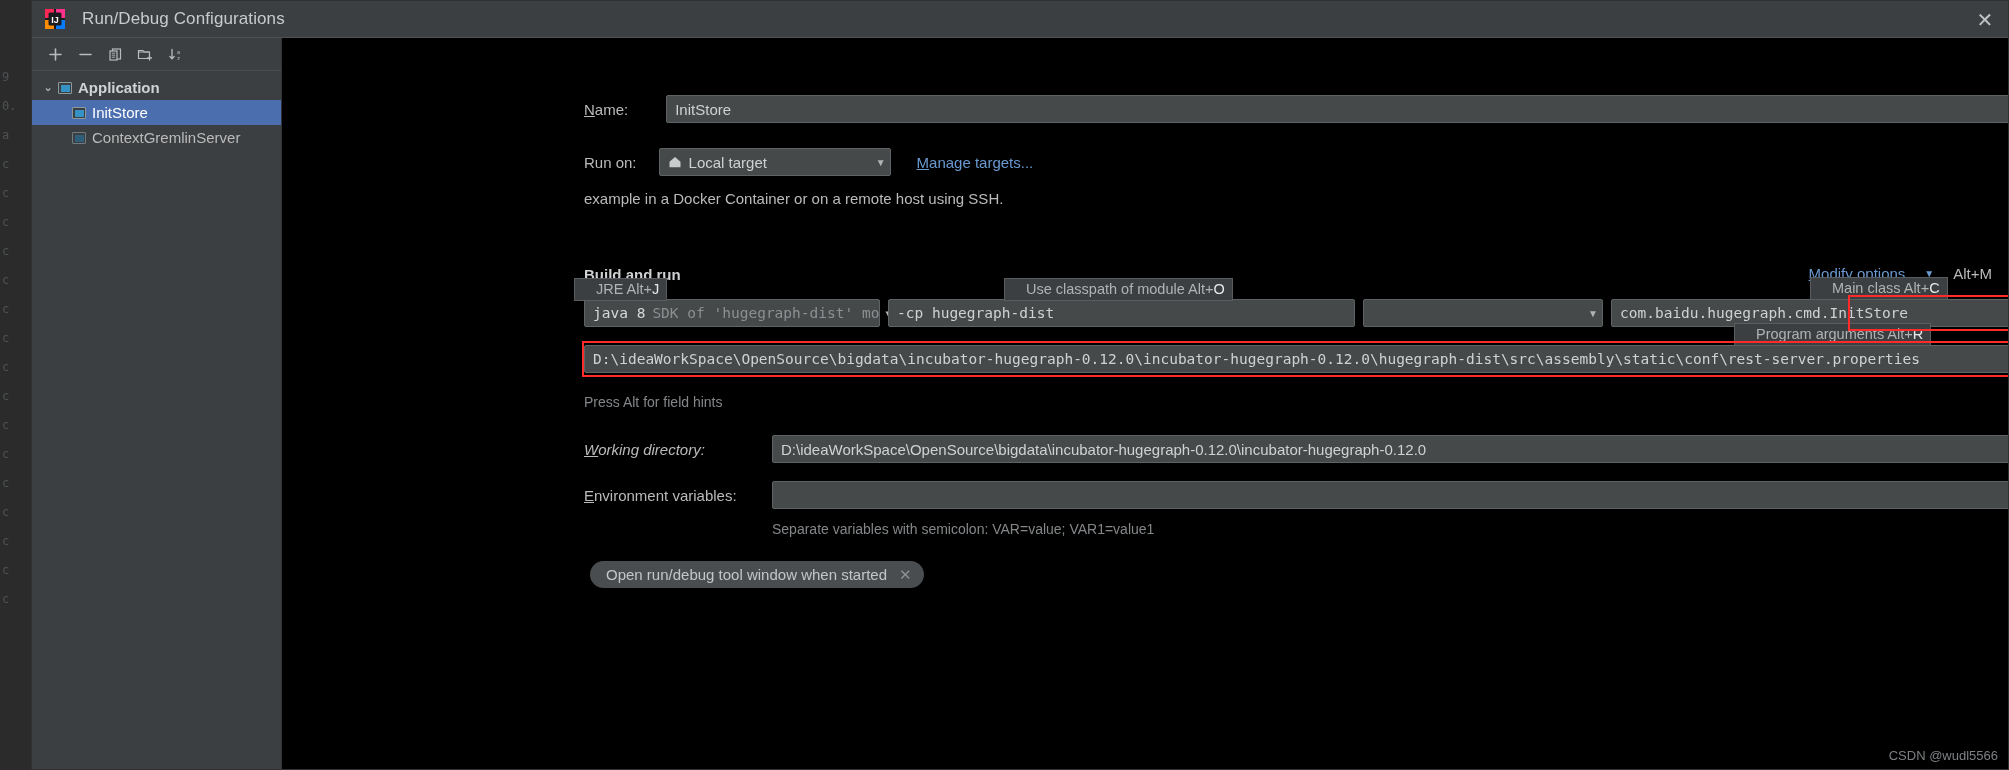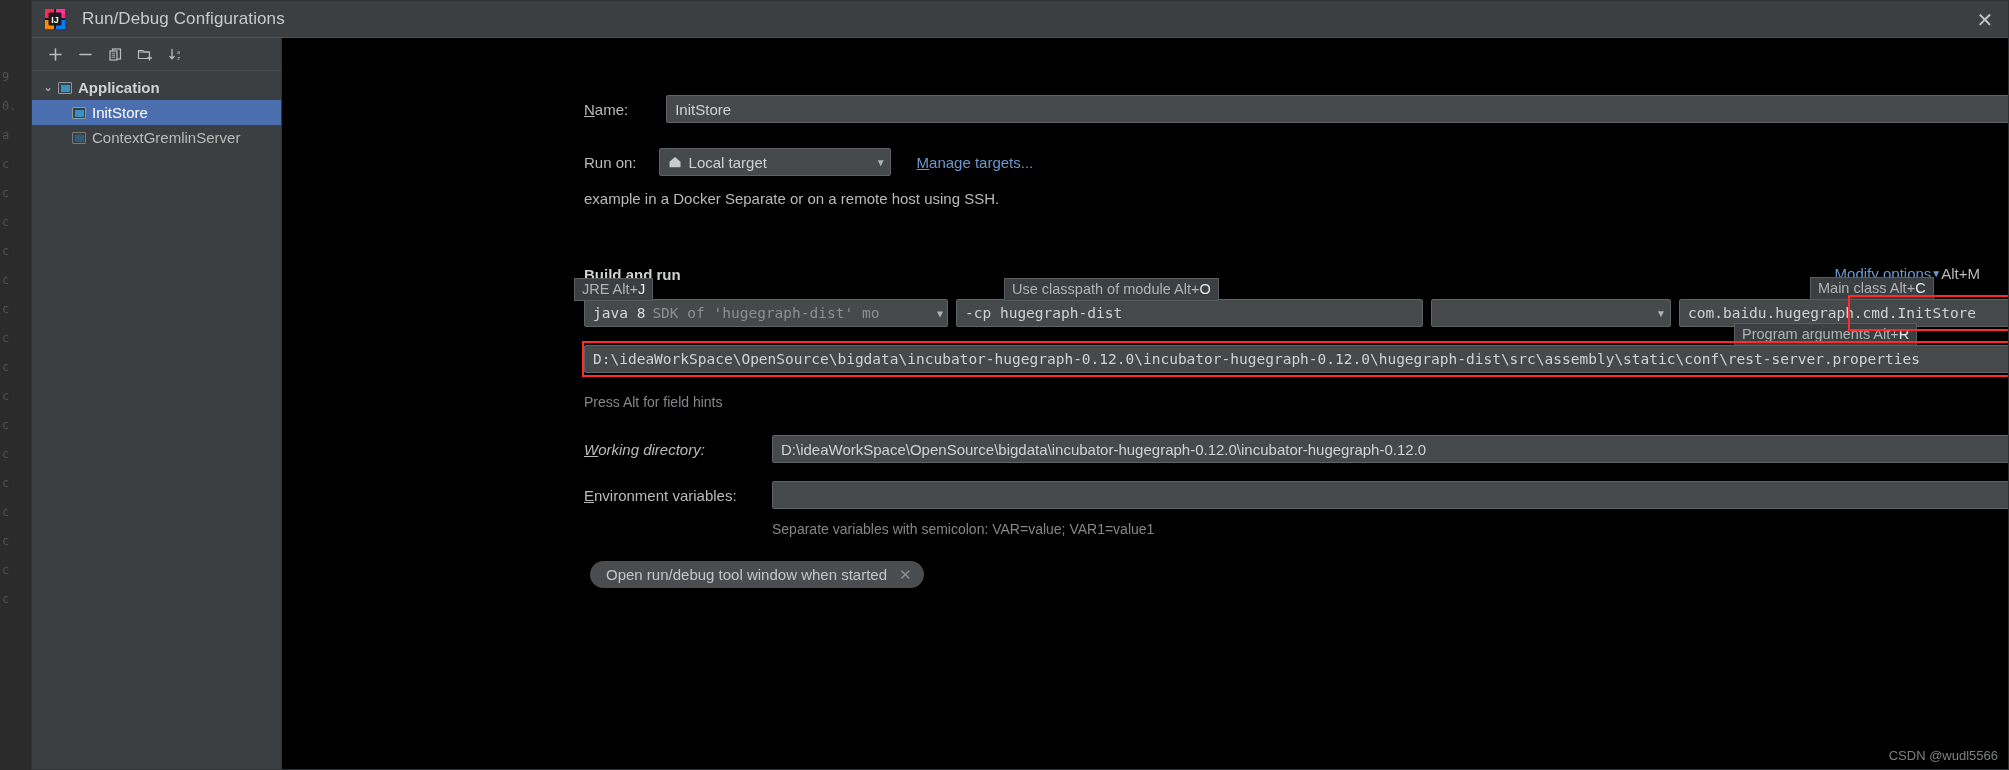--- a/index.html
+++ b/index.html
@@ -109,21 +109,21 @@
 
   
   .section-title { font-size: 15px; font-weight: bold; color: #cfd2d3; }
 
   
   .redbox { position: absolute; border: 2px solid #ff2a2a; pointer-events: none; }
 
   
   .hintbox {
     position: absolute; background: #3c3f41; border: 1px solid #5a5d5f;
-    color: #b0b3b4; font-size: 14.5px; padding: 2px 7px 3px 7px; white-space: nowrap;
+    color: #b0b3b4; font-size: 14.5px; padding: 2px 7px 3px 21px; white-space: nowrap;
   }
   .hintbox b { color: #e8eaea; font-weight: normal; }
 
   
   .chip {
     display: inline-flex; align-items: center; gap: 12px;
     background: #4a4d4f; border-radius: 14px; height: 27px;
     padding: 0 12px 0 16px; font-size: 15px; color: #c3c6c7; cursor: pointer;
   }
   .chip .x { color: #8d9092; font-size: 15px; }
@@ -269,35 +269,35 @@
           </span>
           <span>Local target</span>
           <span class="caret">▼</span>
         </div>
         <div class="link" style="margin-left:26px;">
           <u>M</u><span>anage targets...</span>
         </div>
       </div>
 
       <div style="position:absolute; left:302px; top:150px;">
-        <div class="lbl" style="line-height:22px;">example in a Docker Separate or on a remote host using SSH.</div>
+        <div class="lbl" style="line-height:22px;">example in a Docker Container or on a remote host using SSH.</div>
       </div>
 
       <div class="section-title" style="position:absolute; left:302px; top:228px;">Build and run</div>
 
-      <div class="row" style="position:absolute; right:28px; top:227px; gap:0;padding-left:17px;">
+      <div class="row" style="position:absolute; right:16px; top:227px; gap:19px;padding-left:17px;">
         <div class="link">
           <u>M</u><span>odify options</span>
         </div>
         <span class="link" style="font-size:10px;">▼</span>
         <div class="lbl">Alt+M</div>
       </div>
 
       <div class="row" style="position:absolute; left:302px; top:261px; width:1640px; gap:8px;">
-        <div class="combo mono" style="width:364px; font-family:'DejaVu Sans Mono',monospace; font-size:14.5px;">
+        <div class="combo mono" style="width:296px; font-family:'DejaVu Sans Mono',monospace; font-size:14.5px;">
           <span style="color:#d6d9da;">java 8</span>
           <span style="color:#8d9092; margin-left:7px;">SDK of 'hugegraph-dist' mo</span>
           <span class="caret">▼</span>
         </div>
         <div class="field mono" style="width:467px;">
           <span>-cp hugegraph-dist</span>
         </div>
         <div class="combo" style="width:240px;">
           <span></span>
           <span class="caret">▼</span>

